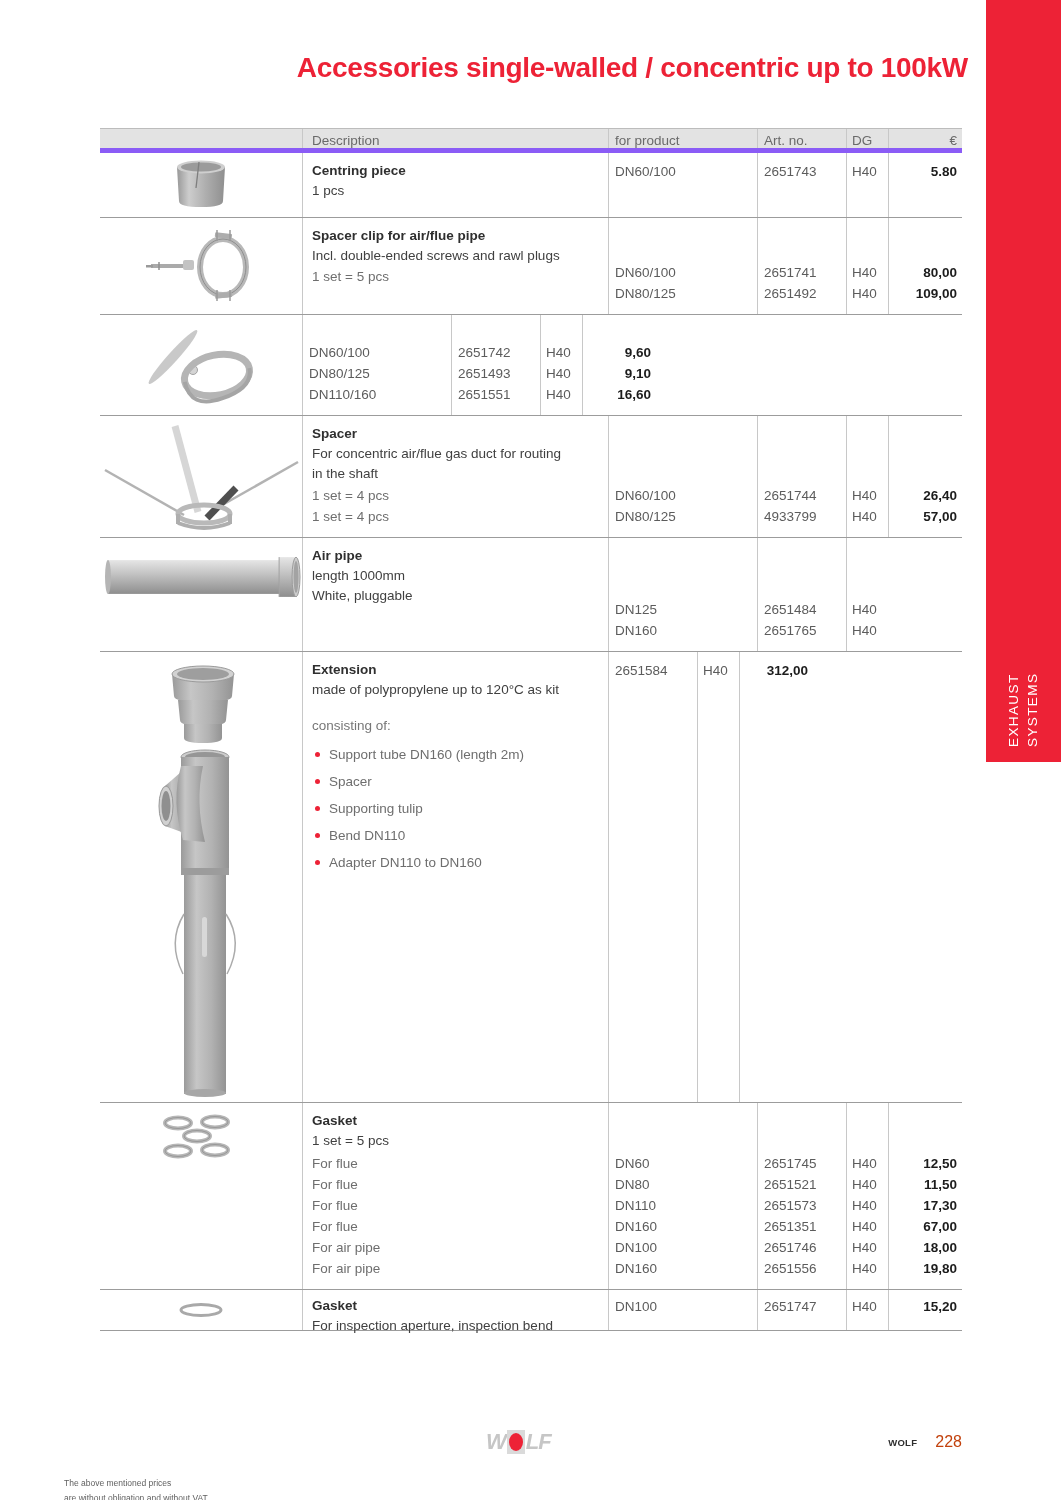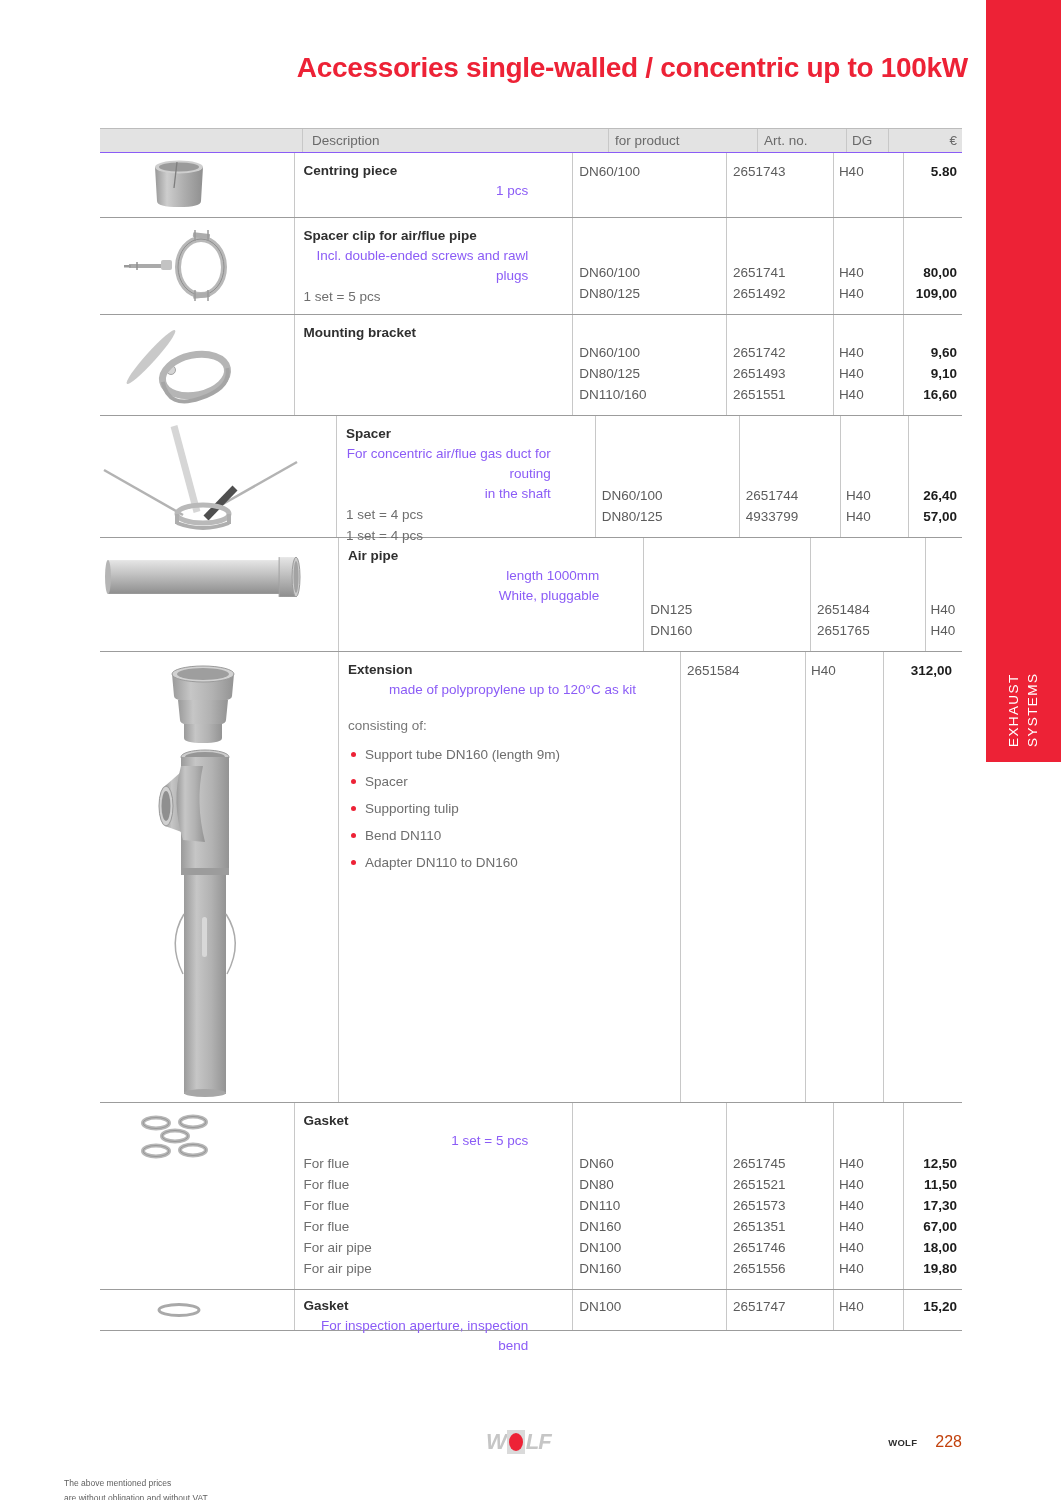--- a/index.html
+++ b/index.html
@@ -32,39 +32,39 @@
     position:absolute;top:52px;left:108px;width:860px;
     text-align:right;
     font-size:28px;font-weight:bold;letter-spacing:-0.3px;
     color:var(--accent);
     white-space:nowrap;
   }
   
   .ptable{position:absolute;left:100px;top:128px;width:862px;font-size:13.5px;}
   .thead{
     display:flex;height:25px;background:var(--header-bg);
-    border-top:1px solid #bcbcbc;border-bottom:1px solid #8b5cf6;
+    border-top:1px solid #bcbcbc;border-bottom:5px solid #8b5cf6;
     color:#6a6a6a;
   }
   .thead > div{padding-top:4px;}
-  .trow{display:flex;border-bottom:1px solid #9c9c9c;gap:36px;}
+  .trow{display:flex;border-bottom:1px solid #9c9c9c;}
   .c-img{width:202px;position:relative;display:flex;justify-content:center;align-items:center;}
   .c-desc{width:306px;border-left:1px solid #c8c8c8;padding:0 8px 0 9px;display:flex;flex-direction:column;justify-content:space-between;}
   .c-prod{width:149px;border-left:1px solid #c8c8c8;padding-left:6px;}
   .c-art{width:89px;border-left:1px solid #c8c8c8;padding-left:6px;}
   .c-dg{width:42px;border-left:1px solid #c8c8c8;padding-left:5px;}
   .c-eur{width:74px;border-left:1px solid #c8c8c8;padding-right:5px;text-align:right;}
   .c-prod,.c-art,.c-dg,.c-eur{display:flex;flex-direction:column;}
   .vt{justify-content:flex-start;padding-top:8px;}
   .vb{justify-content:flex-end;padding-bottom:10px;}
   .vl{line-height:21px;min-height:21px;color:#5c5c5c;}
   .c-eur .vl{color:#1c1c1c;font-weight:bold;}
   .dtop{padding-top:8px;}
   .rtitle{font-weight:bold;color:#2f2f2f;line-height:20px;}
-  .dline{color:#8b5cf6;line-height:20px;text-align:right;}
+  .dline{color:#404040;line-height:20px;}
   .dlabels{padding-bottom:10px;}
   .dlabels .vl{color:#6e6e6e;}
   .consist{color:#777;line-height:20px;margin-top:16px;}
   .bullet{display:flex;margin-top:10px;line-height:17px;color:#6e6e6e;}
   .bdot{width:5px;height:5px;border-radius:50%;background:var(--accent);margin:6px 9px 0 3px;flex:none;}
   .img-top{align-items:flex-start;}
   
   .foot-note{position:absolute;left:64px;top:1428px;font-size:8.5px;line-height:15px;color:#5f5f5f;margin-top:48px;}
   .logo{position:absolute;left:486px;top:1429px;display:flex;align-items:center;
         font-style:italic;font-weight:800;font-size:22px;color:#c6c6c6;letter-spacing:-1px;}
@@ -185,25 +185,20 @@
       <div class="c-img">
         <svg width="132" height="80" viewBox="0 0 132 80">
           <ellipse cx="38" cy="32" rx="36" ry="5" fill="#c9c9c9" transform="rotate(-48 38 32)"></ellipse>
           <circle cx="58" cy="45" r="4.5" fill="#d4d4d4" stroke="#a3a3a3" stroke-width="1"></circle>
           <g transform="rotate(-12 82 50)">
             <ellipse cx="82" cy="50" rx="33" ry="20" fill="none" stroke="#b5b5b5" stroke-width="7"></ellipse>
             <path d="M49 50 Q49 78 82 74 Q115 70 115 50" fill="none" stroke="#a5a5a5" stroke-width="4"></path>
           </g>
         </svg>
       </div>
-      <div class="c-desc">
-        <div class="dtop">
-          <div class="rtitle">Mounting bracket</div>
-        </div>
-      </div>
       <div class="c-prod vb">
         <div class="vl">DN60/100</div>
         <div class="vl">DN80/125</div>
         <div class="vl">DN110/160</div>
       </div>
       <div class="c-art vb">
         <div class="vl">2651742</div>
         <div class="vl">2651493</div>
         <div class="vl">2651551</div>
       </div>
@@ -336,21 +331,21 @@
           <rect x="49" y="255" width="5" height="40" rx="2.5" fill="#d8d8d8"></rect>
         </svg>
       </div>
       <div class="c-desc">
         <div class="dtop">
           <div class="rtitle">Extension</div>
           <div class="dline">made of polypropylene up to 120°C as kit</div>
           <div class="consist">consisting of:</div>
           <div class="bullet">
               <span class="bdot"></span>
-              <span>Support tube DN160 (length 9m)</span>
+              <span>Support tube DN160 (length 2m)</span>
             </div>
           <div class="bullet">
               <span class="bdot"></span>
               <span>Spacer</span>
             </div>
           <div class="bullet">
               <span class="bdot"></span>
               <span>Supporting tulip</span>
             </div>
           <div class="bullet">

